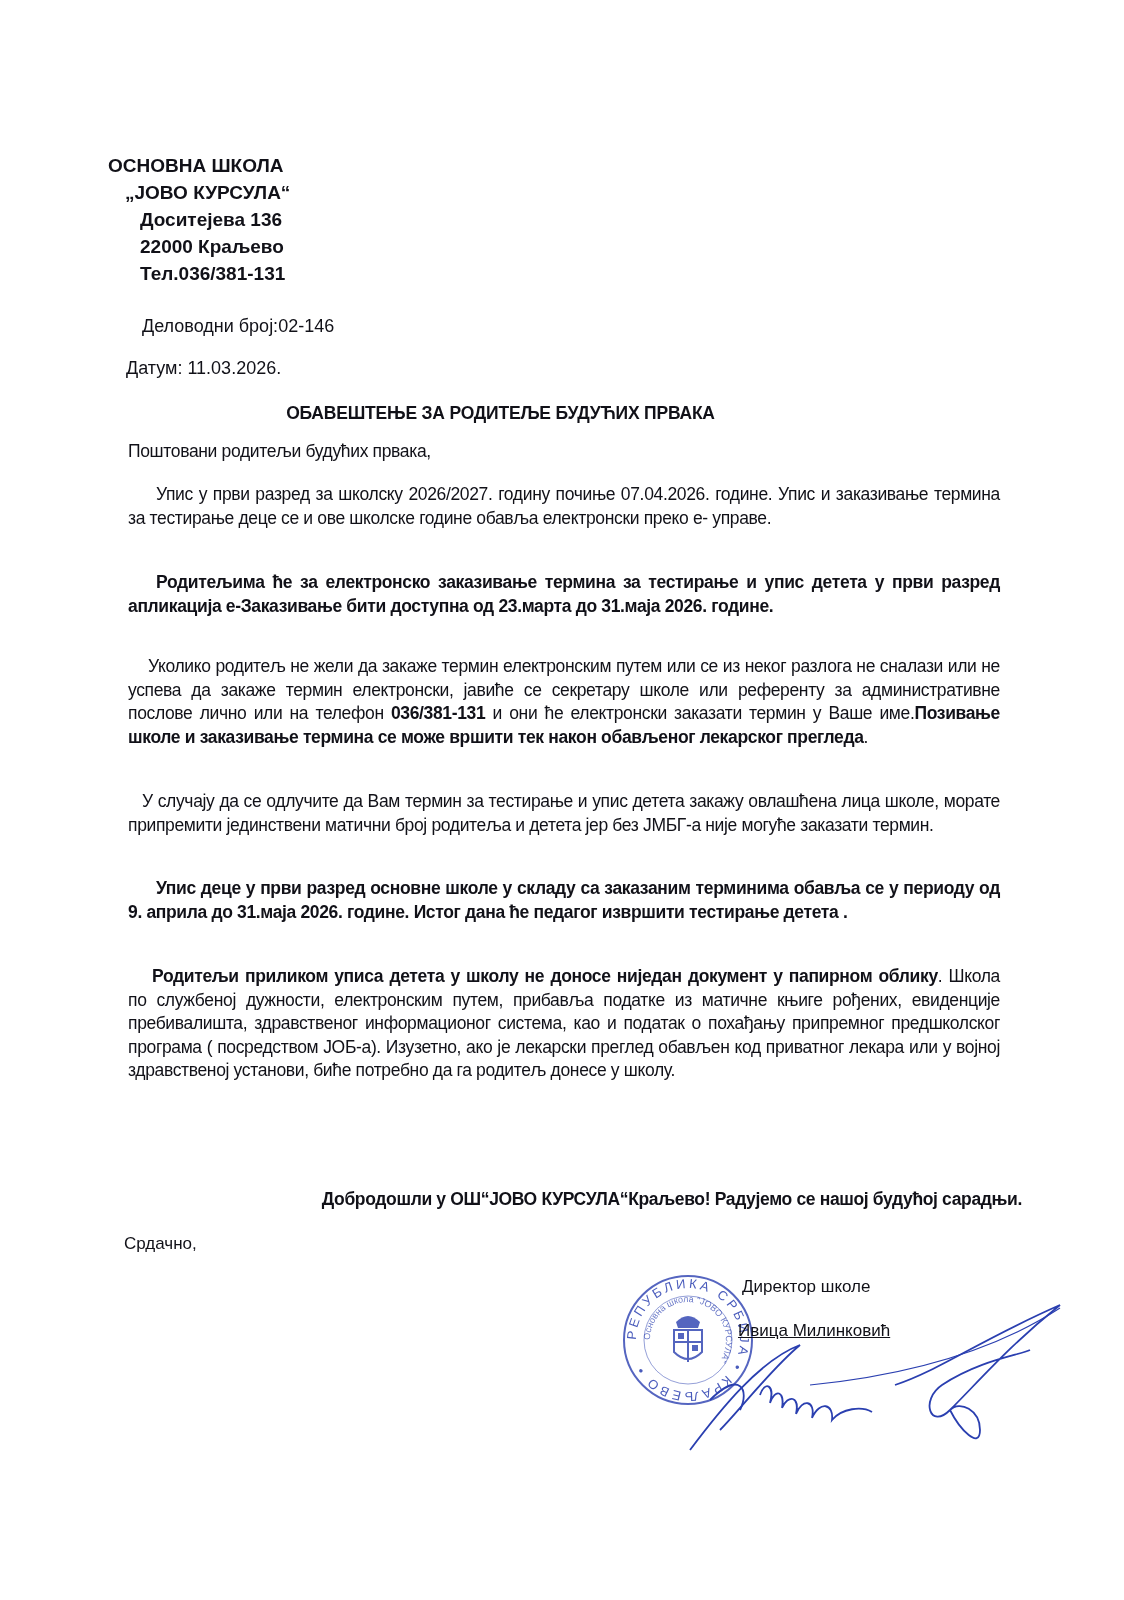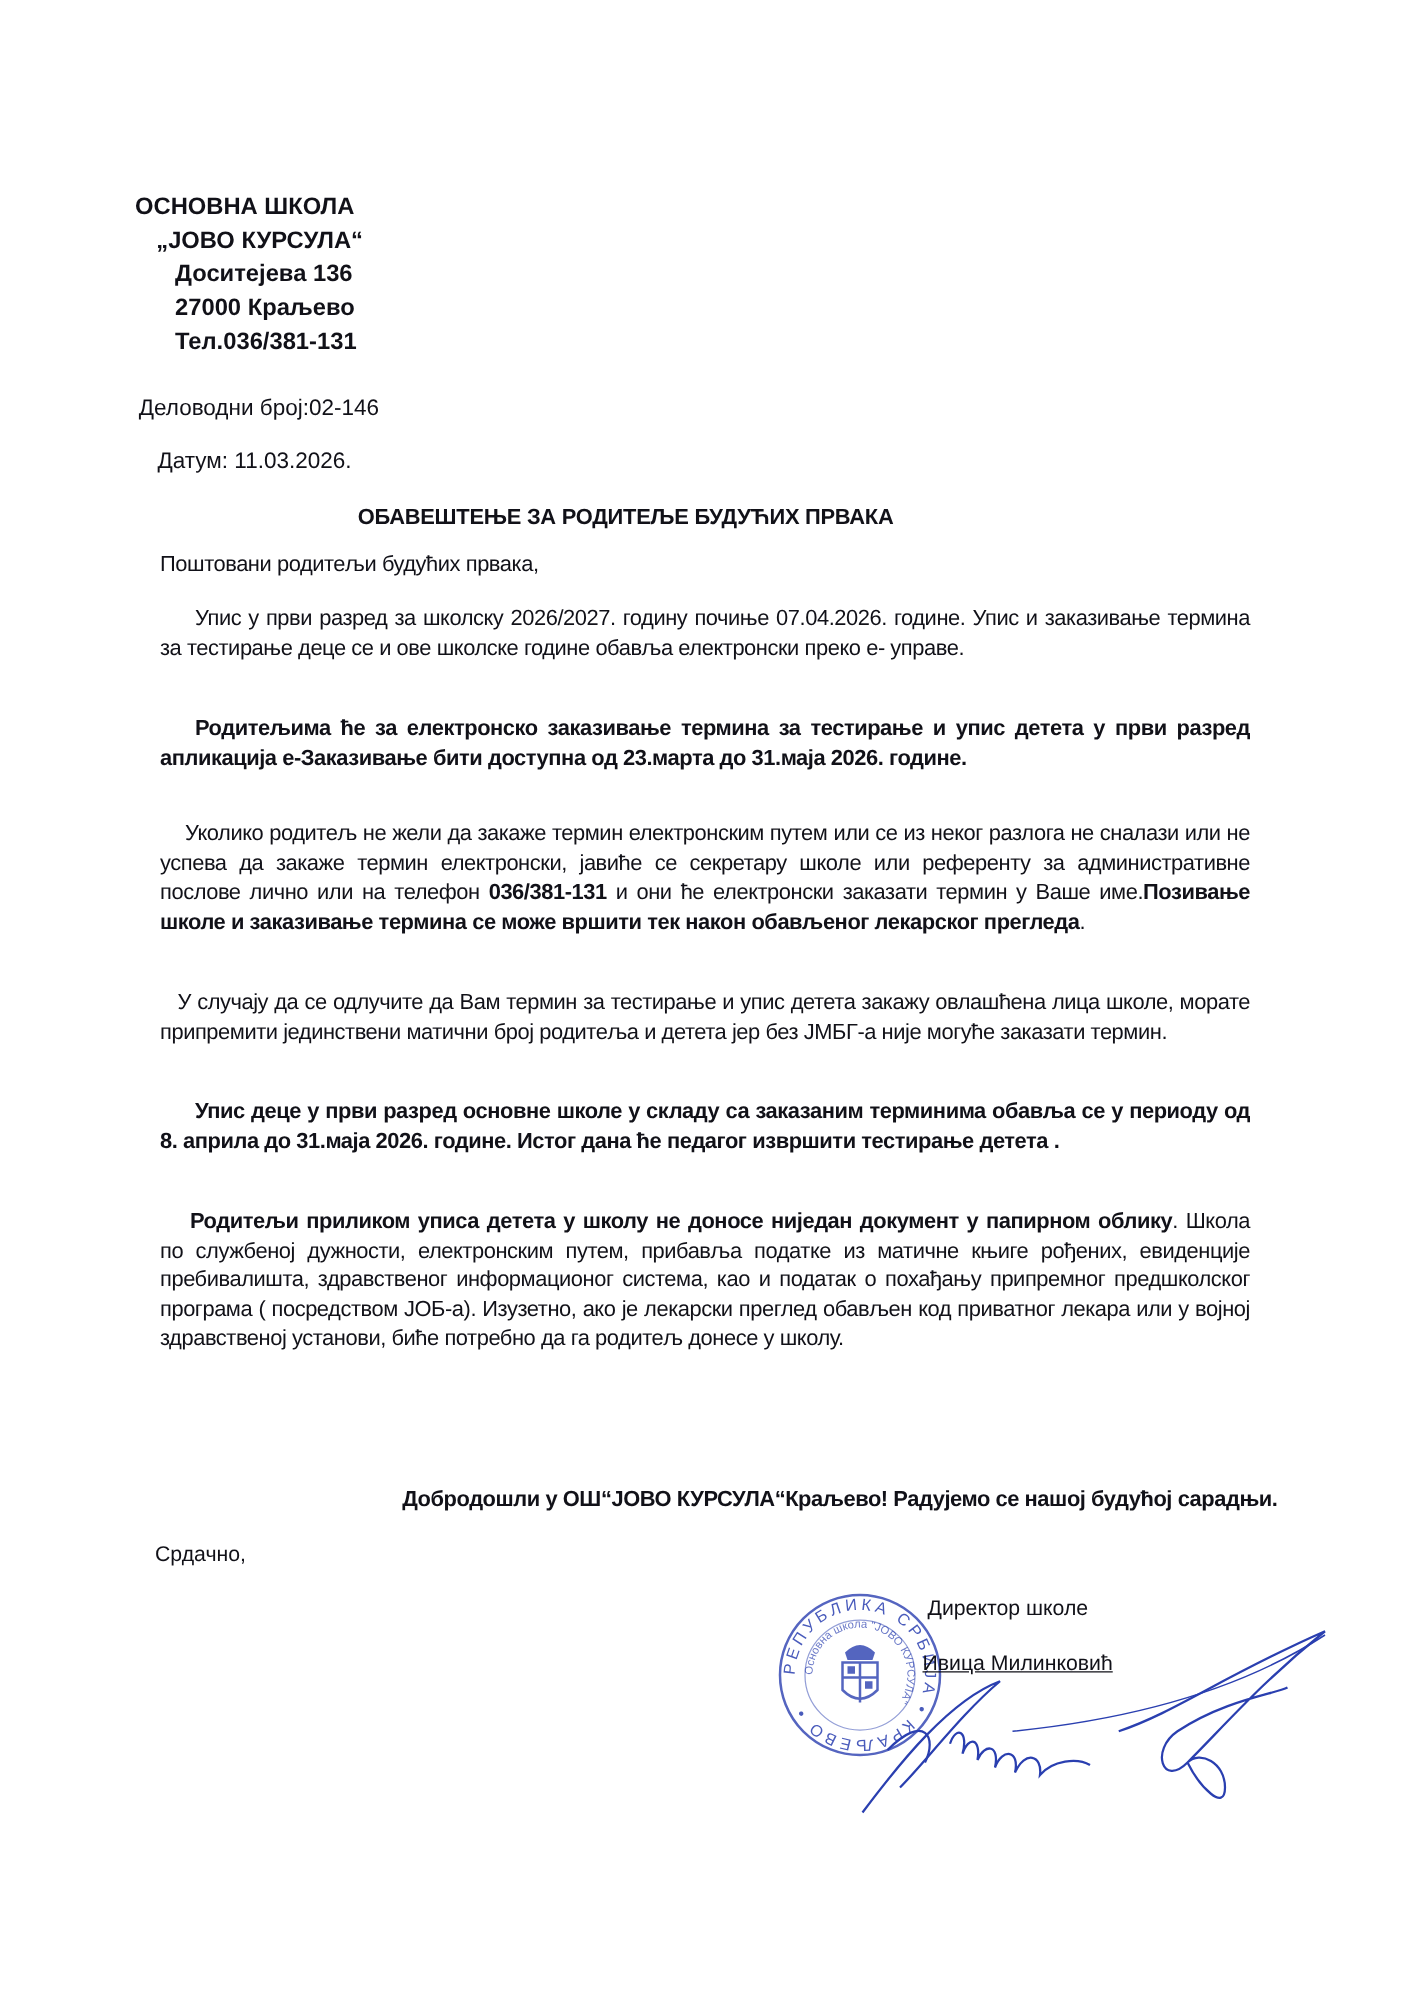--- a/index.html
+++ b/index.html
@@ -15,39 +15,39 @@
   .para .ind { display: inline-block; width: 28px; }
   .b { font-weight: bold; }
   .sig-text { font-size: 17px; white-space: nowrap; }
 </style>
 </head>
 <body>
 
 <div class="abs hdr" style="left:108px; top:153px;">ОСНОВНА ШКОЛА</div>
 <div class="abs hdr" style="left:125px; top:180px;">„ЈОВО КУРСУЛА“</div>
 <div class="abs hdr" style="left:140px; top:207px;text-align:center;">Доситејева 136</div>
-<div class="abs hdr" style="left:140px; top:234px;">27000 Краљево</div>
+<div class="abs hdr" style="left:140px; top:234px;">22000 Краљево</div>
 <div class="abs hdr" style="left:140px; top:261px;">Тел.036/381-131</div>
 
-<div class="abs meta" style="left:111px; top:316px;">Деловодни број:02-146</div>
+<div class="abs meta" style="left:142px; top:316px;">Деловодни број:02-146</div>
 <div class="abs meta" style="left:126px; top:358px;">Датум: 11.03.2026.</div>
 
 <div class="abs title">ОБАВЕШТЕЊЕ ЗА РОДИТЕЉЕ БУДУЋИХ ПРВАКА</div>
 
 <div class="abs para" style="top:440px;">Поштовани родитељи будућих првака,</div>
 
 <div class="abs para" style="top:483px;"><span class="ind"></span><span>Упис у први разред   за школску 2026/2027. годину почиње 07.04.2026. године. Упис и заказивање термина за тестирање деце се и ове школске године обавља  електронски преко е- управе.</span></div>
 
 <div class="abs para b" style="top:571px;"><span class="ind"></span><span>Родитељима ће за електронско заказивање термина за тестирање и упис детета у први разред апликација е-Заказивање  бити доступна од 23.марта до 31.маја 2026. године.</span></div>
 
 <div class="abs para" style="top:655px;"><span class="ind" style="width:20px"></span><span>Уколико родитељ не жели да закаже  термин електронским путем или се из неког разлога не сналази или не успева да закаже термин електронски, јавиће се секретару школе или референту за административне послове лично или на телефон </span><span class="b">036/381-131</span><span>  и они ће електронски заказати термин у Ваше име.</span><span class="b">Позивање школе и заказивање термина се може вршити тек након обављеног лекарског прегледа</span><span>.</span></div>
 
 <div class="abs para" style="top:790px;"><span class="ind" style="width:14px"></span><span>У случају да  се одлучите да Вам термин за тестирање и упис детета закажу овлашћена лица школе, морате припремити  јединствени матични број родитеља и детета јер без ЈМБГ-а није могуће заказати термин.</span></div>
 
-<div class="abs para b" style="top:877px;"><span class="ind"></span><span>Упис   деце у први разред основне школе у складу са заказаним терминима обавља се у периоду од 8. априла до 31.маја  2026. године. Истог дана ће педагог извршити тестирање детета .</span></div>
+<div class="abs para b" style="top:877px;"><span class="ind"></span><span>Упис   деце у први разред основне школе у складу са заказаним терминима обавља се у периоду од 9. априла до 31.маја  2026. године. Истог дана ће педагог извршити тестирање детета .</span></div>
 
 <div class="abs para" style="top:965px;"><span class="ind" style="width:24px"></span><span class="b">Родитељи приликом уписа детета у школу не доносе ниједан документ у папирном облику</span><span>. Школа по службеној дужности, електронским путем, прибавља податке из матичне књиге рођених, евиденције пребивалишта, здравственог информационог система, као и податак о похађању припремног предшколског програма ( посредством ЈОБ-а). Изузетно, ако је лекарски преглед обављен код приватног лекара или у војној здравственој установи, биће потребно да га родитељ донесе у школу.</span></div>
 
 <div class="abs para b" style="top:1188px; left:122px; width:900px; text-align:right; white-space:nowrap;">Добродошли у ОШ“ЈОВО КУРСУЛА“Краљево! Радујемо се нашој будућој сарадњи.</div>
 
 <div class="abs meta" style="left:124px; top:1234px; font-size:17px;">Срдачно,</div>
 
 <svg class="abs" style="left:618px; top:1270px;" width="140" height="140" viewBox="0 0 140 140">
   <defs>
     <path id="outerArc" d="M70,70 m-52,0 a52,52 0 1,1 104,0 a52,52 0 1,1 -104,0"></path>

